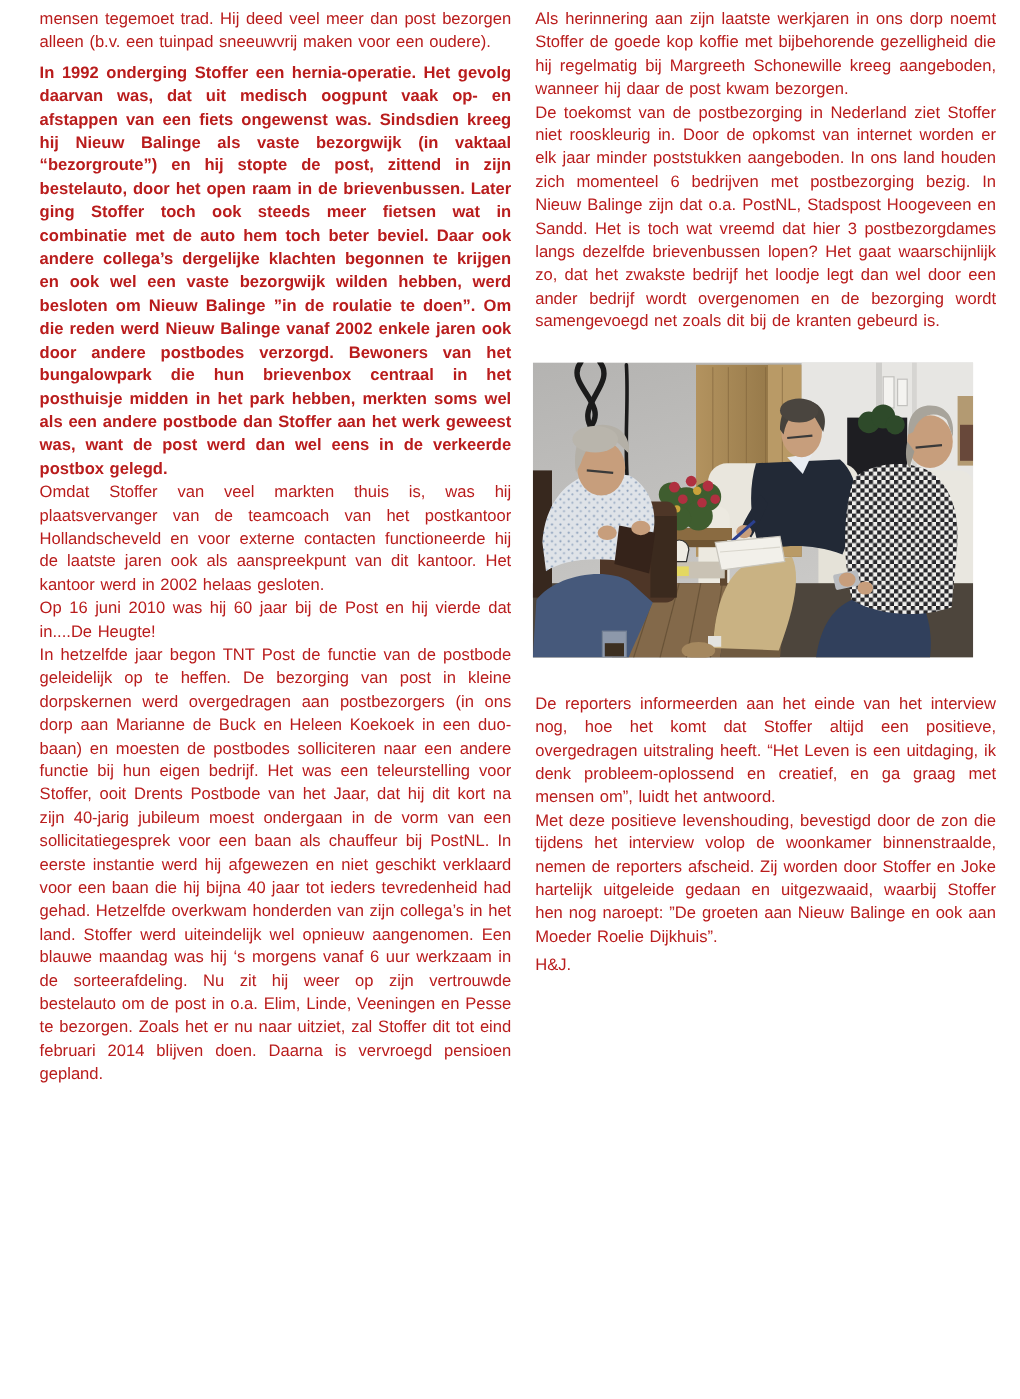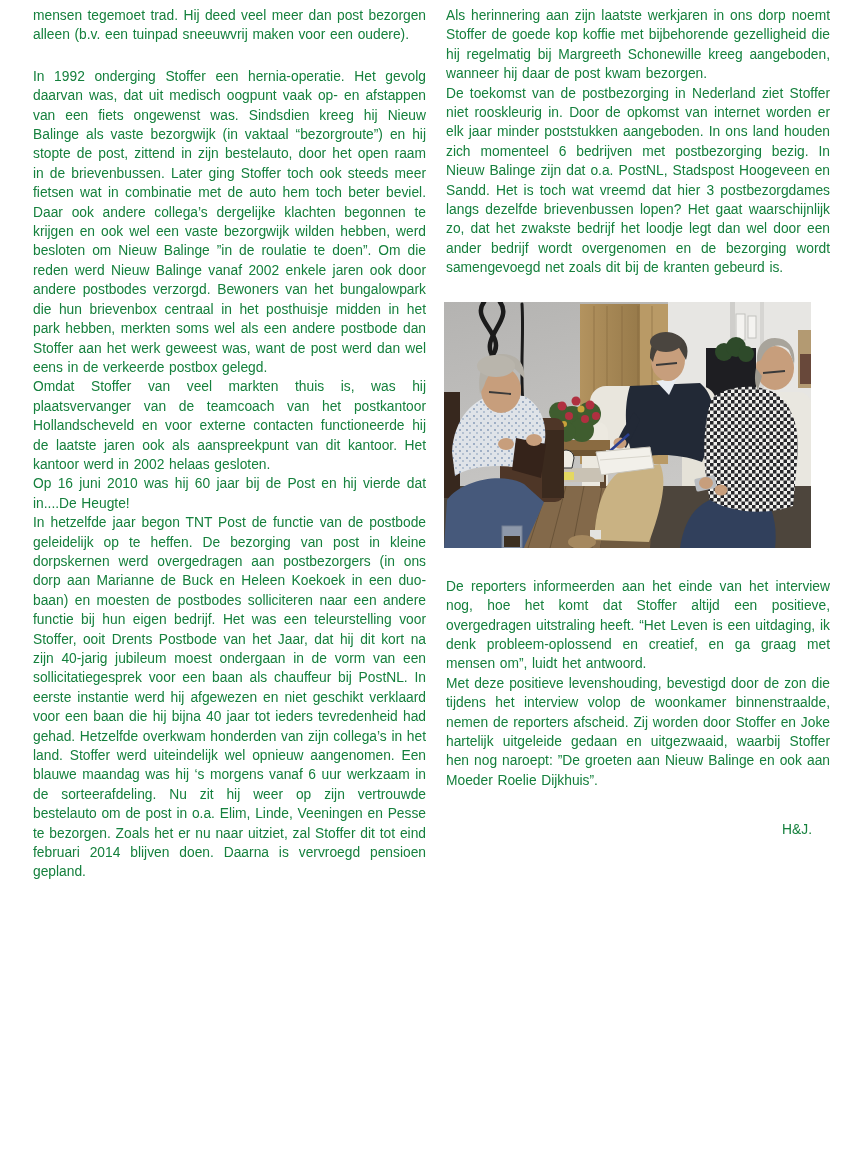--- a/index.html
+++ b/index.html
@@ -1,43 +1,42 @@
 <!DOCTYPE html>
 <html lang="nl"><head>
 <meta charset="utf-8">
 <style>
   html,body{margin:0;padding:0;background:#ffffff;}
   .page{
     position:relative;
     width:850px;height:953px;
     background:#ffffff;
     font-family:"Liberation Sans","DejaVu Sans",sans-serif;
-    color:#15803d;
+    color:#b91c1c;
     overflow:hidden;
   }
   .col{position:absolute;top:6px;}
   .col-left{left:33px;width:393px;}
   .col-right{left:446px;width:384px;}
   .col p{
     margin:0;
     font-size:13.8px;
     line-height:19.4px;
     text-align:justify;
     word-spacing:0.06em;
   }
-  p.sp-before{margin-top:22px;}
+  p.sp-before{margin-top:6px;font-weight:bold;}
   figure.photo{
     margin:24px 0 29px -2px;
     width:367px;height:246px;
     padding:0;
   }
   figure.photo svg{display:block;width:367px;height:246px;}
   p.signature{
-    text-align:right;
-    margin-top:30px;
+    margin-top:4px;
     padding-right:18px;
     word-spacing:normal;
   }
 </style>
 </head>
 <body>
 
 <div class="page">
 
   <div class="col col-left">

